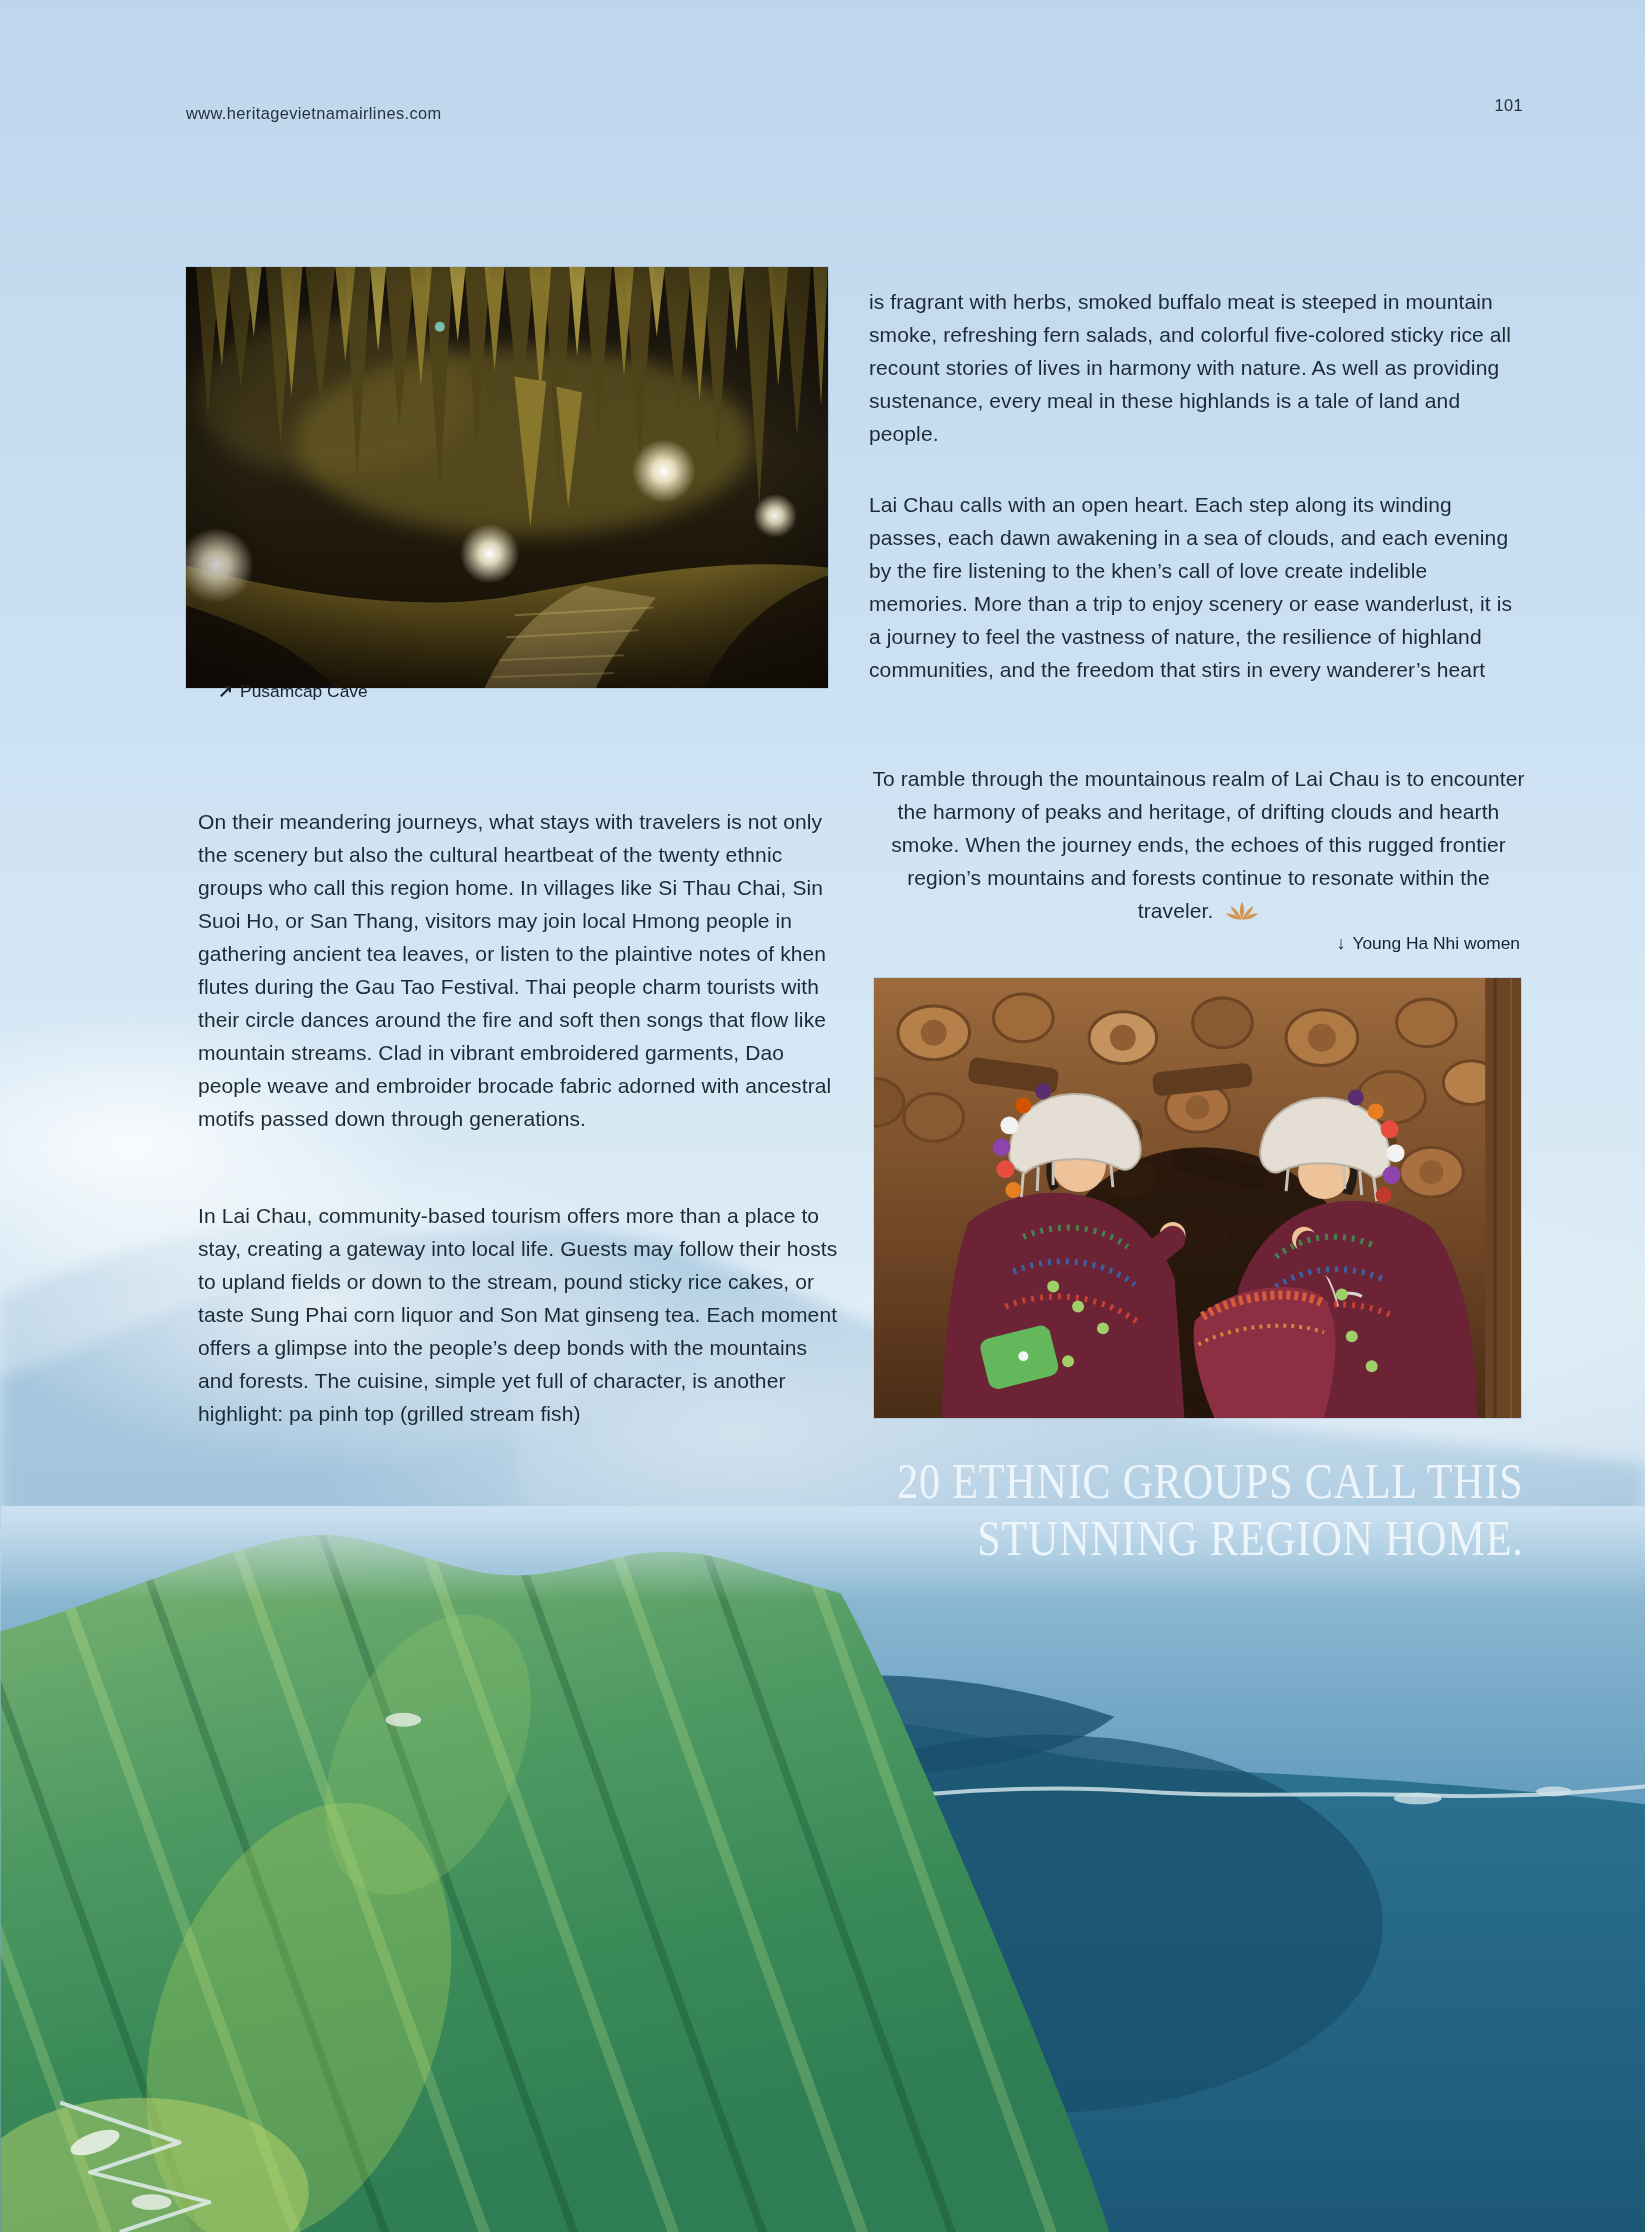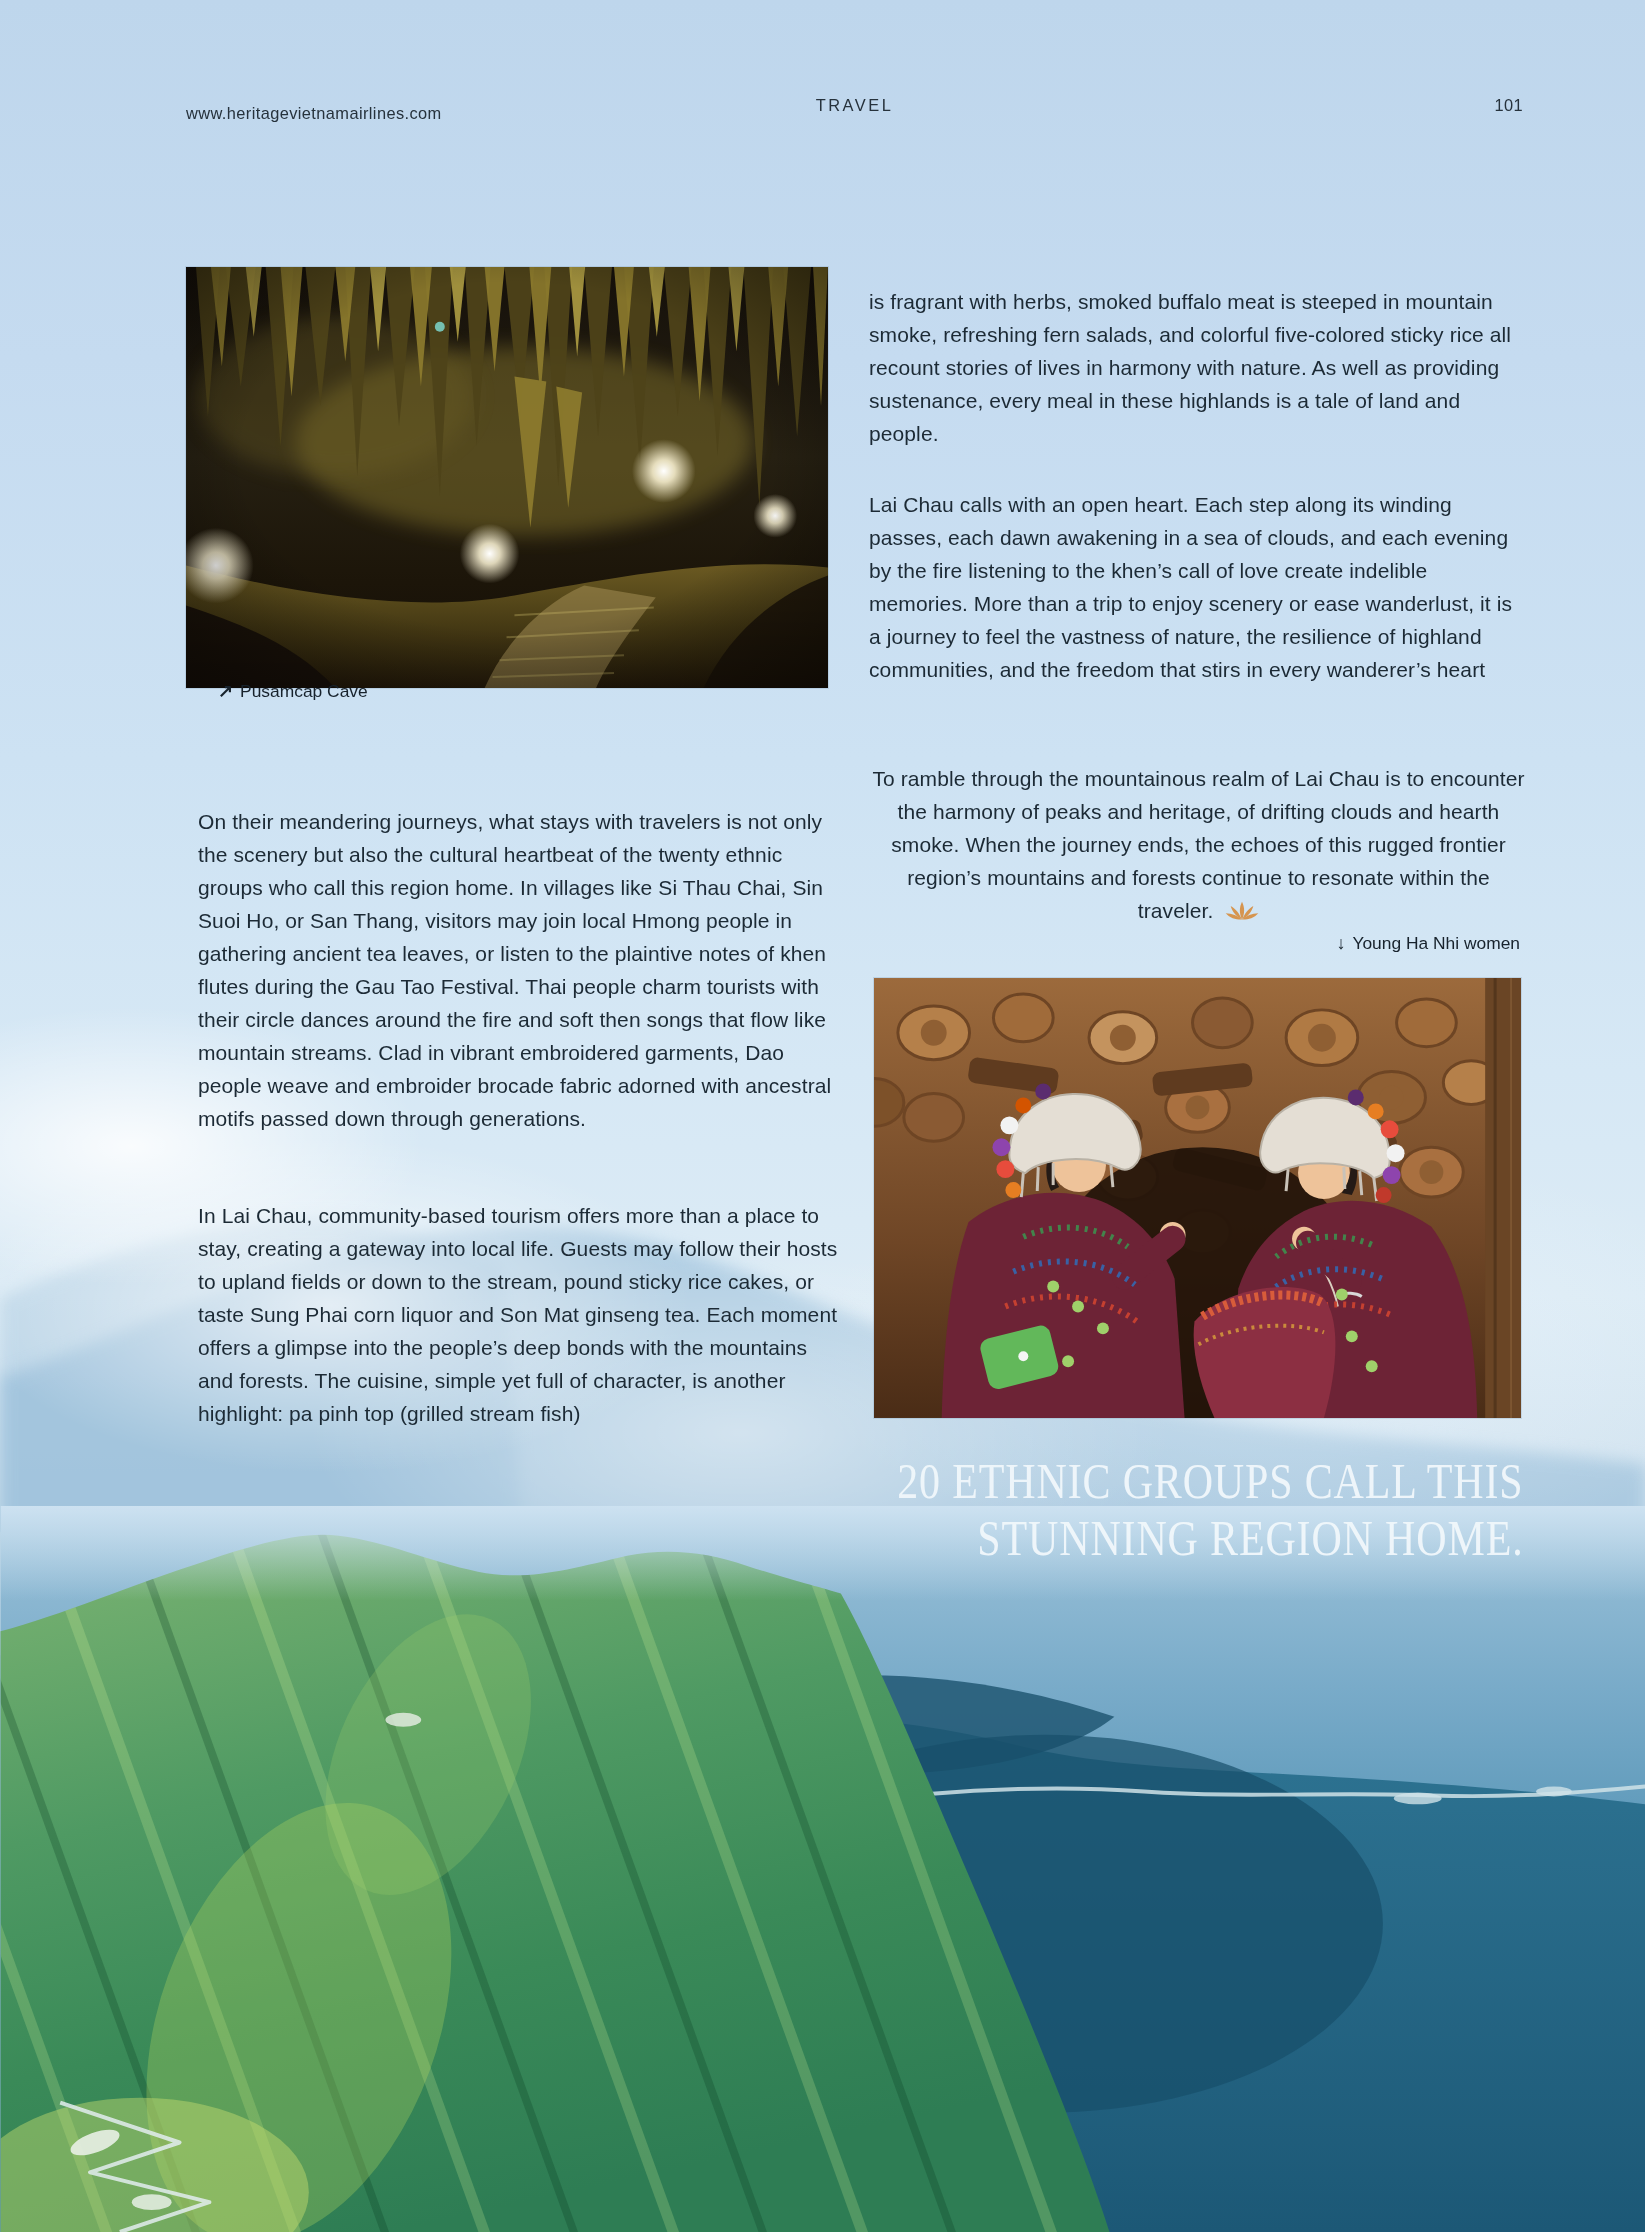--- a/index.html
+++ b/index.html
@@ -120,21 +120,20 @@
       <path d="M60,600 L180,640 L90,670 L210,700 L120,730" fill="none" stroke="#e2ecee" stroke-width="4" stroke-linejoin="round" opacity="0.85"></path>
       <ellipse cx="95" cy="640" rx="26" ry="10" fill="#e8efe6" opacity="0.9" transform="rotate(-20 95 640)"></ellipse>
       <ellipse cx="152" cy="700" rx="20" ry="8" fill="#e8efe6" opacity="0.85"></ellipse>
       <ellipse cx="405" cy="215" rx="18" ry="7" fill="#e8efe6" opacity="0.8"></ellipse>
     </g>
     <rect x="0" y="0" width="1654" height="95" fill="url(#fadeTop)"></rect>
   </svg>
 
   <div class="header">
     <span class="site">www.heritagevietnamairlines.com</span>
-    <span class="section">TRAVEL</span>
     <span class="pageno">101</span>
   </div>
 
   <svg class="abs figure" style="left:186px;top:267px;" width="642" height="421" viewBox="0 0 645 423">
     <defs>
       <linearGradient id="caveBg" x1="0" y1="0" x2="0" y2="1">
         <stop offset="0" stop-color="#15100a"></stop>
           <stop offset="0.45" stop-color="#262012"></stop>
         <stop offset="0.75" stop-color="#1c1509"></stop>
           <stop offset="1" stop-color="#120d06"></stop>

